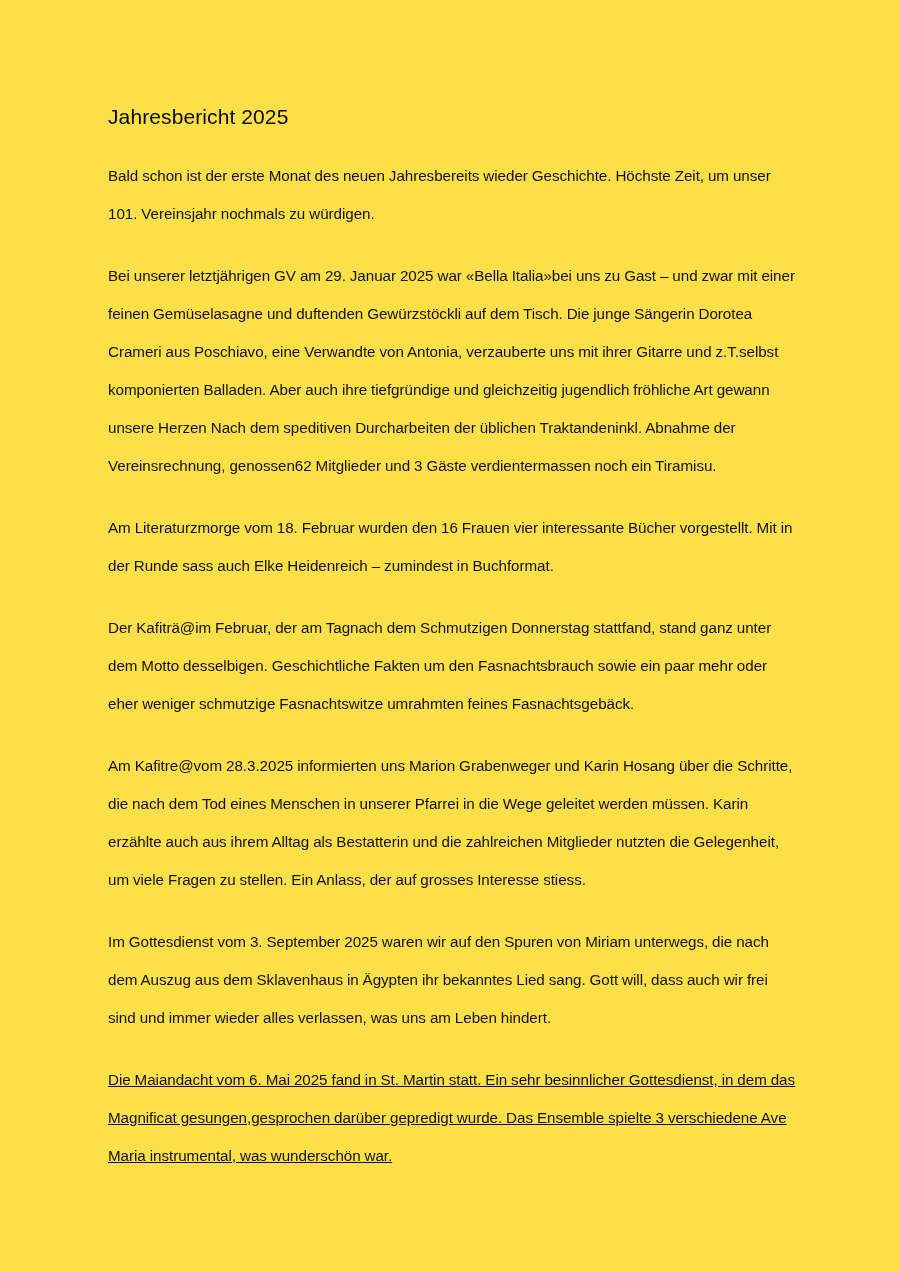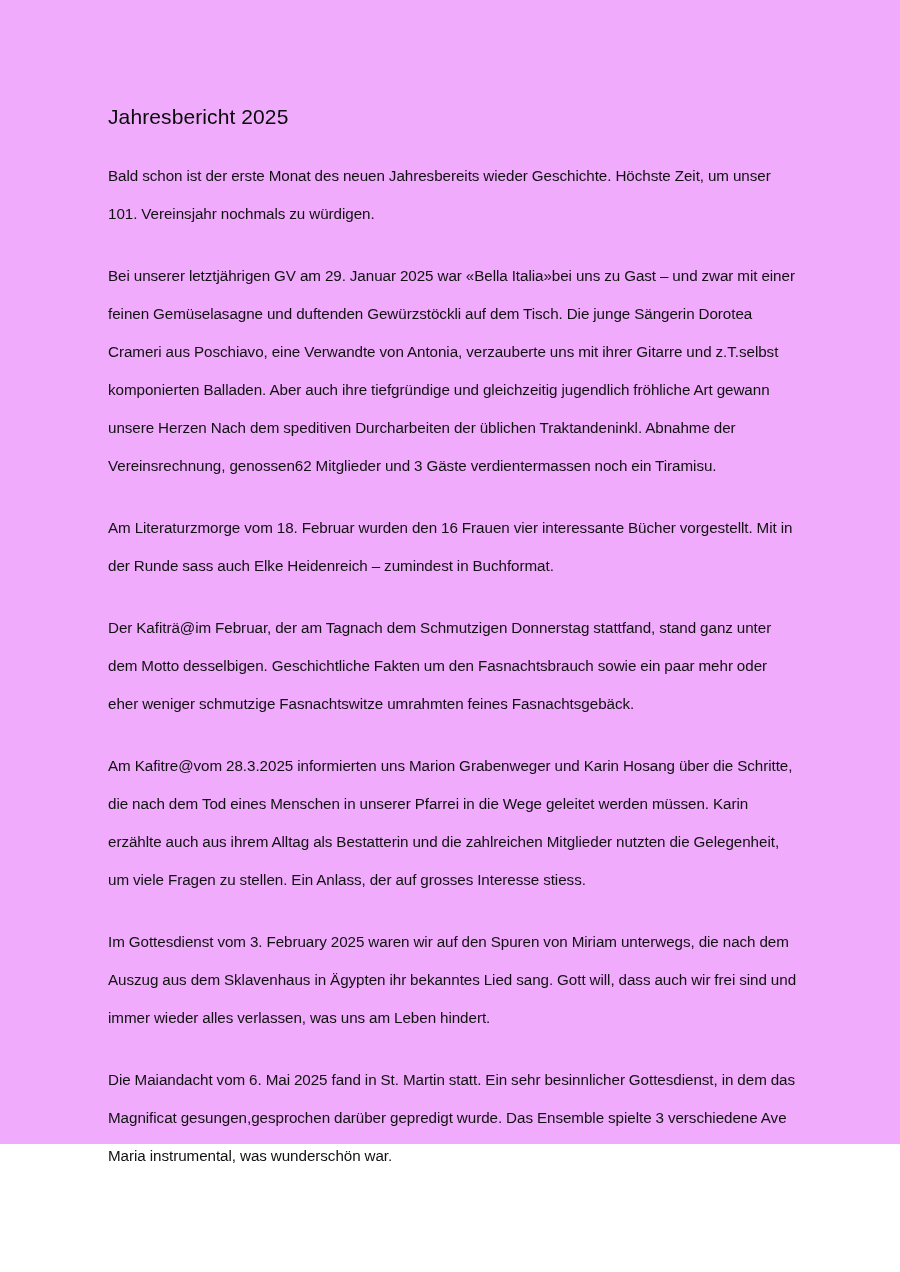--- a/index.html
+++ b/index.html
@@ -12,22 +12,22 @@
     width: 900px;
     height: 1272px;
     font-family: "Liberation Sans", sans-serif;
     color: #000000;
     -webkit-font-smoothing: antialiased;
     overflow: hidden;
   }
   .page {
     position: relative;
     width: 900px;
-    height: 1144px;
-    background: #f0abfc;
+    height: 1272px;
+    background: #fde047;
     box-sizing: border-box;
   }
   .doc-body {
     position: absolute;
     left: 108px;
     top: 104px;
     width: 690px;
   }
   .doc-title {
     font-size: 21px;
@@ -41,20 +41,21 @@
     font-size: 15.2px;
     line-height: 38px;
     letter-spacing: -0.05px;
     margin: 0 0 24px 0;
     color: #111111;
     text-align: left;
     word-spacing: -0.2px;
   }
   .para:last-child {
     margin-bottom: 0;
+    text-decoration: underline;
   }
 </style>
 </head>
 <body>
 
 <div class="page">
   <div class="doc-body">
 
     <h1 class="doc-title">Jahresbericht 2025</h1>
 
@@ -63,18 +64,18 @@
 
     <p class="para">Bei unserer letztjährigen GV am 29. Januar 2025 war «Bella Italia»bei uns zu Gast – und zwar mit einer feinen Gemüselasagne und duftenden Gewürzstöckli auf dem Tisch. Die junge Sängerin Dorotea Crameri aus Poschiavo, eine Verwandte von Antonia, verzauberte uns mit ihrer Gitarre und z.T.selbst komponierten Balladen. Aber auch ihre tiefgründige und gleichzeitig jugendlich fröhliche Art gewann unsere Herzen Nach dem speditiven Durcharbeiten der üblichen Traktandeninkl. Abnahme der Vereinsrechnung, genossen62 Mitglieder und 3 Gäste verdientermassen noch ein Tiramisu.</p>
 
     <p class="para">Am Literaturzmorge vom 18. Februar wurden den 16 Frauen vier interessante Bücher vorgestellt. Mit in der Runde sass auch Elke Heidenreich – zumindest in Buchformat.</p>
 
     <p class="para">Der Kafiträ@im Februar, der am Tagnach dem Schmutzigen Donnerstag stattfand, stand ganz unter dem Motto desselbigen. Geschichtliche Fakten um den Fasnachtsbrauch sowie ein paar mehr oder eher weniger schmutzige Fasnachtswitze umrahmten feines Fasnachtsgebäck.</p>
 
 
     <p class="para">Am Kafitre@vom 28.3.2025 informierten uns Marion Grabenweger und Karin Hosang über die Schritte, die nach dem Tod eines Menschen in unserer Pfarrei in die Wege geleitet werden müssen. Karin erzählte auch aus ihrem Alltag als Bestatterin und die zahlreichen Mitglieder nutzten die Gelegenheit, um viele Fragen zu stellen. Ein Anlass, der auf grosses Interesse stiess.</p>
 
-    <p class="para">Im Gottesdienst vom 3. February 2025 waren wir auf den Spuren von Miriam unterwegs, die nach dem Auszug aus dem Sklavenhaus in Ägypten ihr bekanntes Lied sang. Gott will, dass auch wir frei sind und immer wieder alles verlassen, was uns am Leben hindert.</p>
+    <p class="para">Im Gottesdienst vom 3. September 2025 waren wir auf den Spuren von Miriam unterwegs, die nach dem Auszug aus dem Sklavenhaus in Ägypten ihr bekanntes Lied sang. Gott will, dass auch wir frei sind und immer wieder alles verlassen, was uns am Leben hindert.</p>
 
     <p class="para">Die Maiandacht vom 6. Mai 2025 fand in St. Martin statt. Ein sehr besinnlicher Gottesdienst, in dem das Magnificat gesungen,gesprochen darüber gepredigt wurde. Das Ensemble spielte 3 verschiedene Ave Maria instrumental, was wunderschön war.</p>
 
   </div>
 </div>
 
 </body></html>

